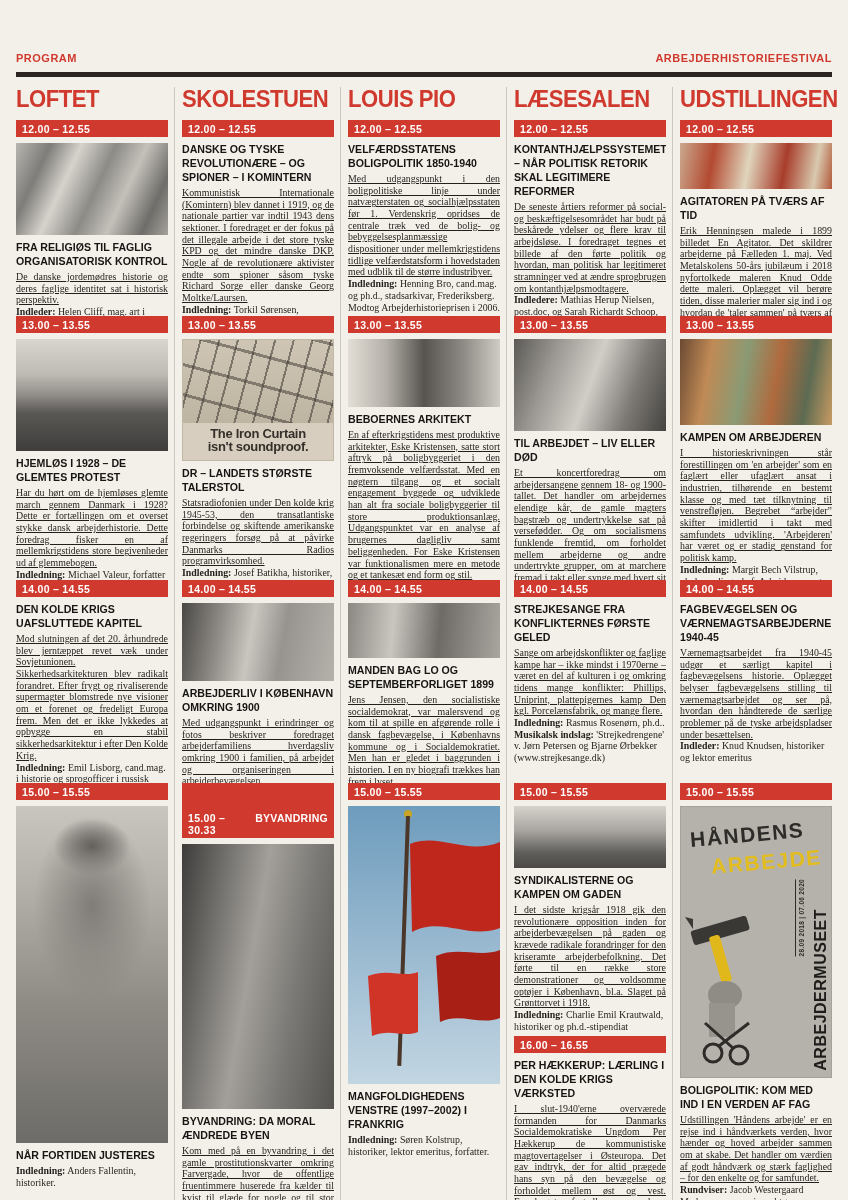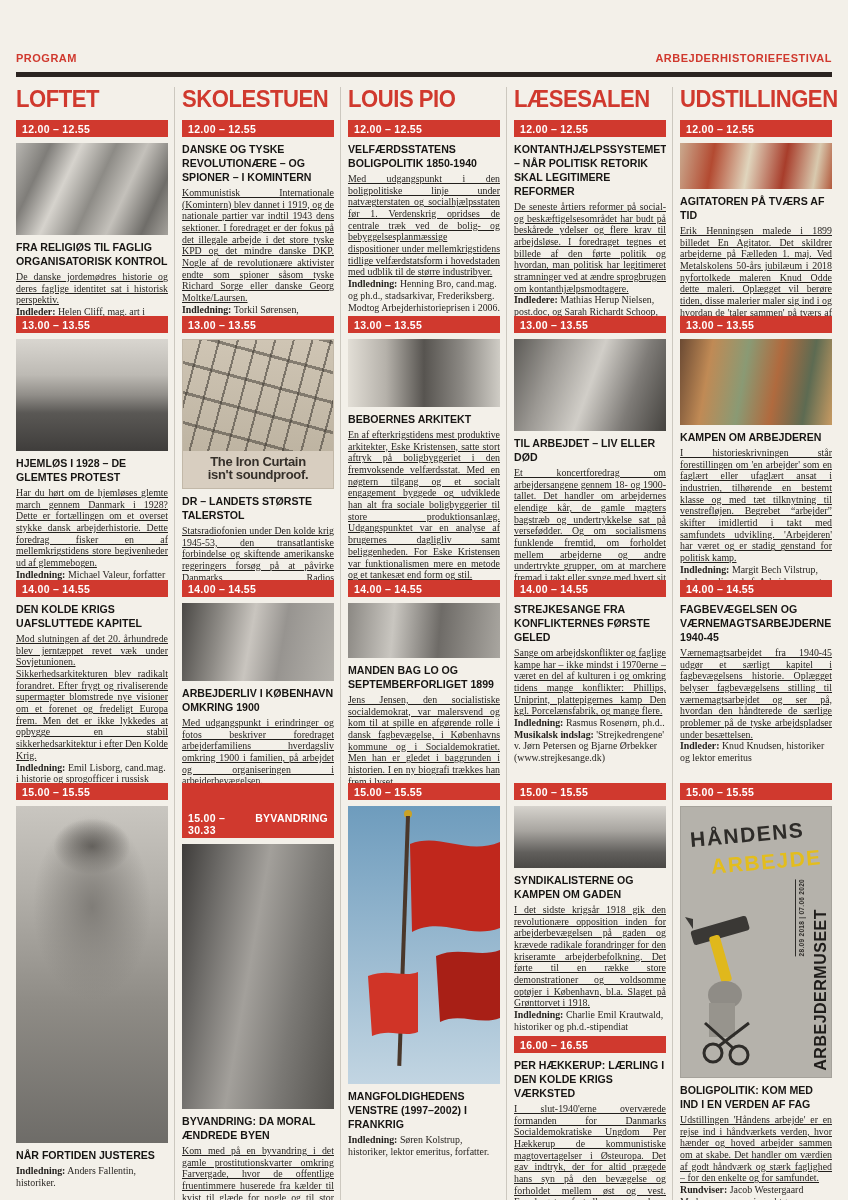--- a/index.html
+++ b/index.html
@@ -48,21 +48,21 @@
   .ph-street{height:265px;background:linear-gradient(100deg,#3e3c3a 0%,#6b6966 20%,#a3a09b 45%,#7b7975 70%,#55534f 100%);}
   .ph-architect{height:68px;background:linear-gradient(90deg,#e2ded6 0%,#b5b1aa 25%,#575450 50%,#8c8984 75%,#cfccc5 100%);}
   .ph-jensen{height:55px;background:linear-gradient(95deg,#8b8883 0%,#c9c6c0 30%,#6e6b67 60%,#a9a6a0 100%);}
   .ph-choir{height:92px;background:linear-gradient(110deg,#5c5a56 0%,#9b9893 25%,#d1cec8 50%,#7e7b77 75%,#45433f 100%);}
   .ph-demo{height:62px;background:linear-gradient(180deg,#d6d3cd 0%,#a8a5a0 40%,#615f5c 75%,#4a4845 100%);}
   .ph-agitator{height:46px;background:linear-gradient(100deg,#caa98e 0%,#b34a31 22%,#e0d5bd 45%,#a83d2b 68%,#d8c9ae 88%,#b2593c 100%);}
   .ph-workers{height:86px;background:linear-gradient(100deg,#6b4a33 0%,#c08a55 20%,#8a9a74 42%,#b06a3e 62%,#5d6b52 82%,#c79a62 100%);}
   .ph-flags{height:278px;}
   .ph-flags svg{display:block;width:100%;height:100%;}
   
-  .poster-iron{height:150px;background:#d8cec0;display:flex;flex-direction:column;border:1px solid #c2b8a8;box-sizing:border-box;justify-content:flex-end;}
+  .poster-iron{height:122px;background:#d8cec0;display:flex;flex-direction:column;border:1px solid #c2b8a8;box-sizing:border-box;justify-content:flex-end;}
   .iron-art{flex:1;background:
     repeating-linear-gradient(105deg,rgba(0,0,0,0) 0 16px,rgba(60,55,48,.55) 16px 18px),
     repeating-linear-gradient(15deg,rgba(0,0,0,0) 0 26px,rgba(60,55,48,.5) 26px 29px),
     linear-gradient(180deg,#cfc5b4,#beb4a2);}
   .iron-text{font-weight:800;text-align:center;color:#35302a;font-size:13px;line-height:1.05;padding:4px 2px 6px;letter-spacing:-.3px;}
   
   .poster-haandens{height:272px;background:#b5b2ab;position:relative;overflow:hidden;border:1px solid #a5a29b;box-sizing:border-box;}
   .hp-w1{position:absolute;top:16px;left:9px;font-weight:800;font-size:21px;color:#2e2c29;transform:rotate(-5deg);letter-spacing:1.5px;}
   .hp-w2{position:absolute;top:43px;left:30px;font-weight:800;font-size:21px;color:#e3bd1d;transform:rotate(-5deg);letter-spacing:1.5px;}
   .hp-museum{position:absolute;right:1px;bottom:6px;writing-mode:vertical-rl;transform:rotate(180deg);font-weight:800;font-size:16px;color:#1e1c1a;letter-spacing:.5px;}

